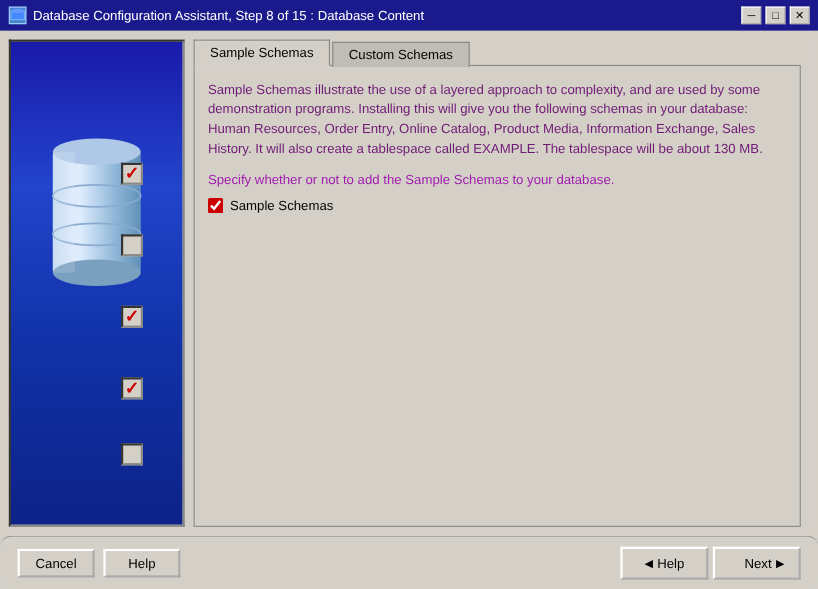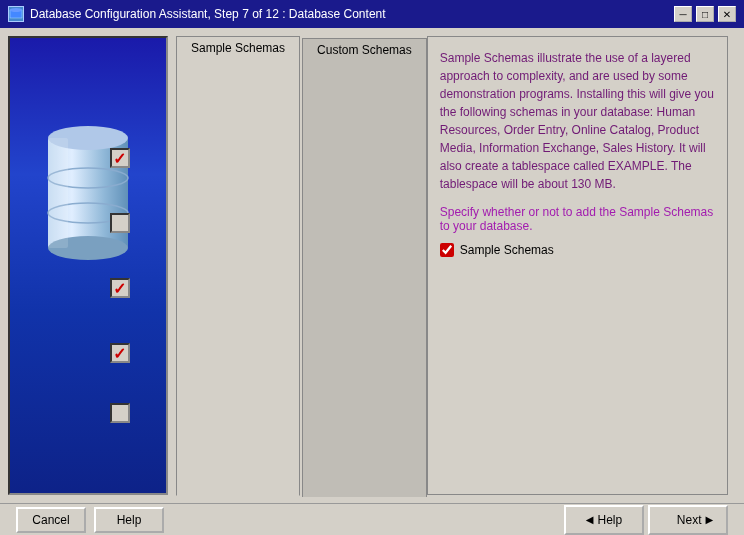--- a/index.html
+++ b/index.html
@@ -117,21 +117,21 @@
     
     .db-icon {
       margin-top: 50px;
     }
 
     
     .right-panel {
       flex: 1;
       background: #d4d0c8;
       display: flex;
-      flex-direction: row;
+      flex-direction: column;
       padding: 0 8px;
       justify-content: center;
     }
 
     
     .tabs {
       display: flex;
       gap: 2px;
       margin-bottom: 0;
     }
@@ -187,27 +187,28 @@
       height: 14px;
       accent-color: #cc0000;
     }
     .checkbox-label {
       font-size: 12px;
       color: #000;
     }
 
     
     .bottom-bar {
-      height: 32px;
+      height: 48px;
       background: #d4d0c8;
       border-top: 1px solid #999;
       display: flex;
       align-items: center;
       justify-content: space-between;
       padding: 0 16px;
+      border-radius: 10px;
     }
 
     .bottom-left {
       display: flex;
       gap: 8px;
     }
 
     .bottom-right {
       display: flex;
       gap: 4px;
@@ -255,21 +256,21 @@
 <body>
 
 <div class="titlebar">
   <div class="titlebar-left">
     <div class="titlebar-icon">
       <svg width="14" height="14" viewBox="0 0 14 14">
         <rect x="1" y="3" width="12" height="8" fill="#4488ff" stroke="#aaddff" stroke-width="0.5"></rect>
         <ellipse cx="7" cy="3" rx="6" ry="2" fill="#6699ff"></ellipse>
       </svg>
     </div>
-    <span class="titlebar-title">Database Configuration Assistant, Step 7 of 12 : Database Content</span>
+    <span class="titlebar-title">Database Configuration Assistant, Step 8 of 15 : Database Content</span>
   </div>
   <div class="titlebar-controls">
     <div class="titlebar-btn">─</div>
     <div class="titlebar-btn">□</div>
     <div class="titlebar-btn">✕</div>
   </div>
 </div>
 
 <div class="window">
   <div class="content-area">

